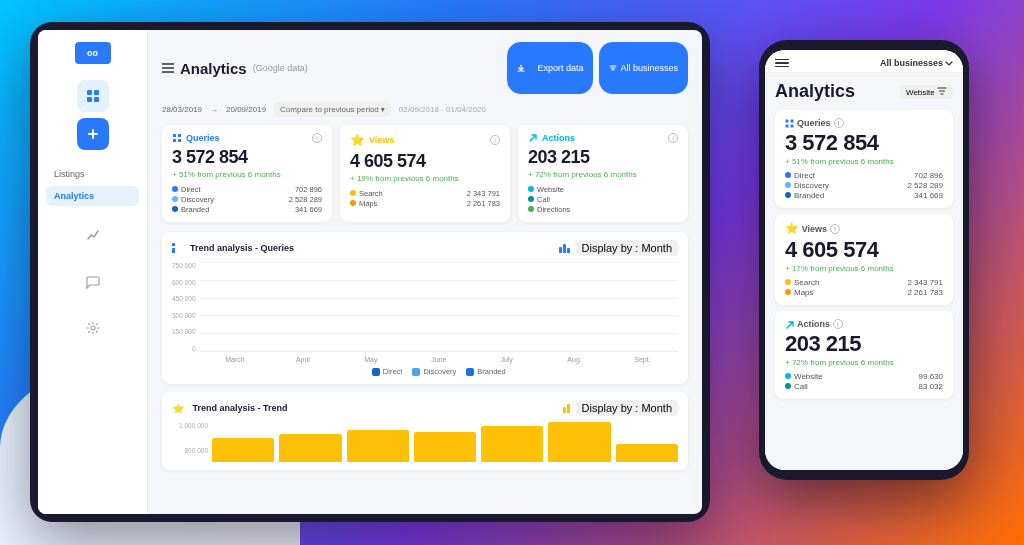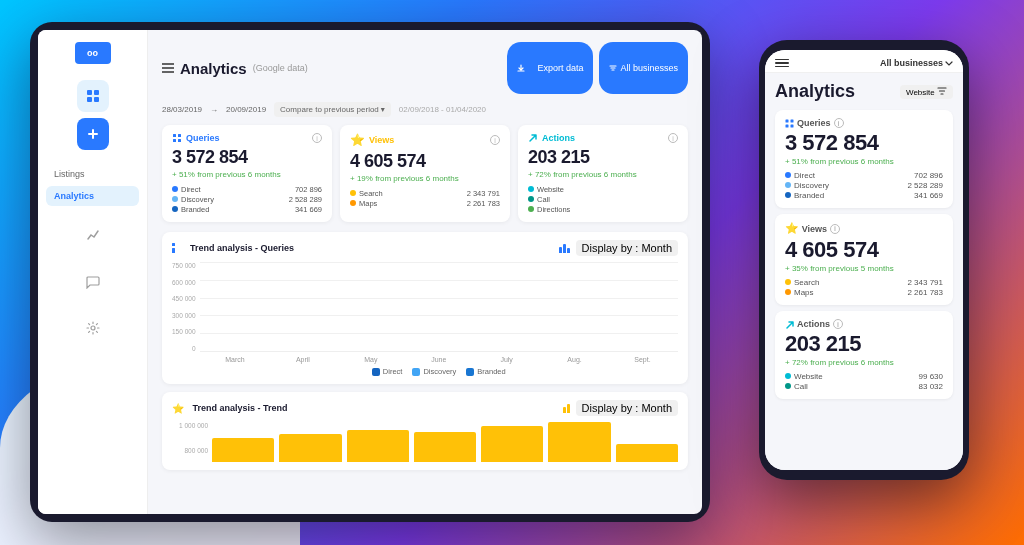--- a/index.html
+++ b/index.html
@@ -919,21 +919,21 @@
         </div>
       </div>
 
       <div class="phone-metric-card">
         <div class="phone-metric-label">
           <span style="font-size:11px; color:#ffc107;">⭐</span>
           <span>Views</span>
           <span class="info-icon">i</span>
         </div>
         <div class="phone-metric-value">4 605 574</div>
-        <div class="phone-metric-change">+ 35% from previous 5 months</div>
+        <div class="phone-metric-change">+ 17% from previous 6 months</div>
         <div class="phone-metric-sub">
           <div class="phone-metric-sub-item">
             <span><span class="dot dot-yellow"></span><span>Search</span></span>
             <span>2 343 791</span>
           </div>
           <div class="phone-metric-sub-item">
             <span><span class="dot" style="background:#ff9800;"></span><span>Maps</span></span>
             <span>2 261 783</span>
           </div>
         </div>

